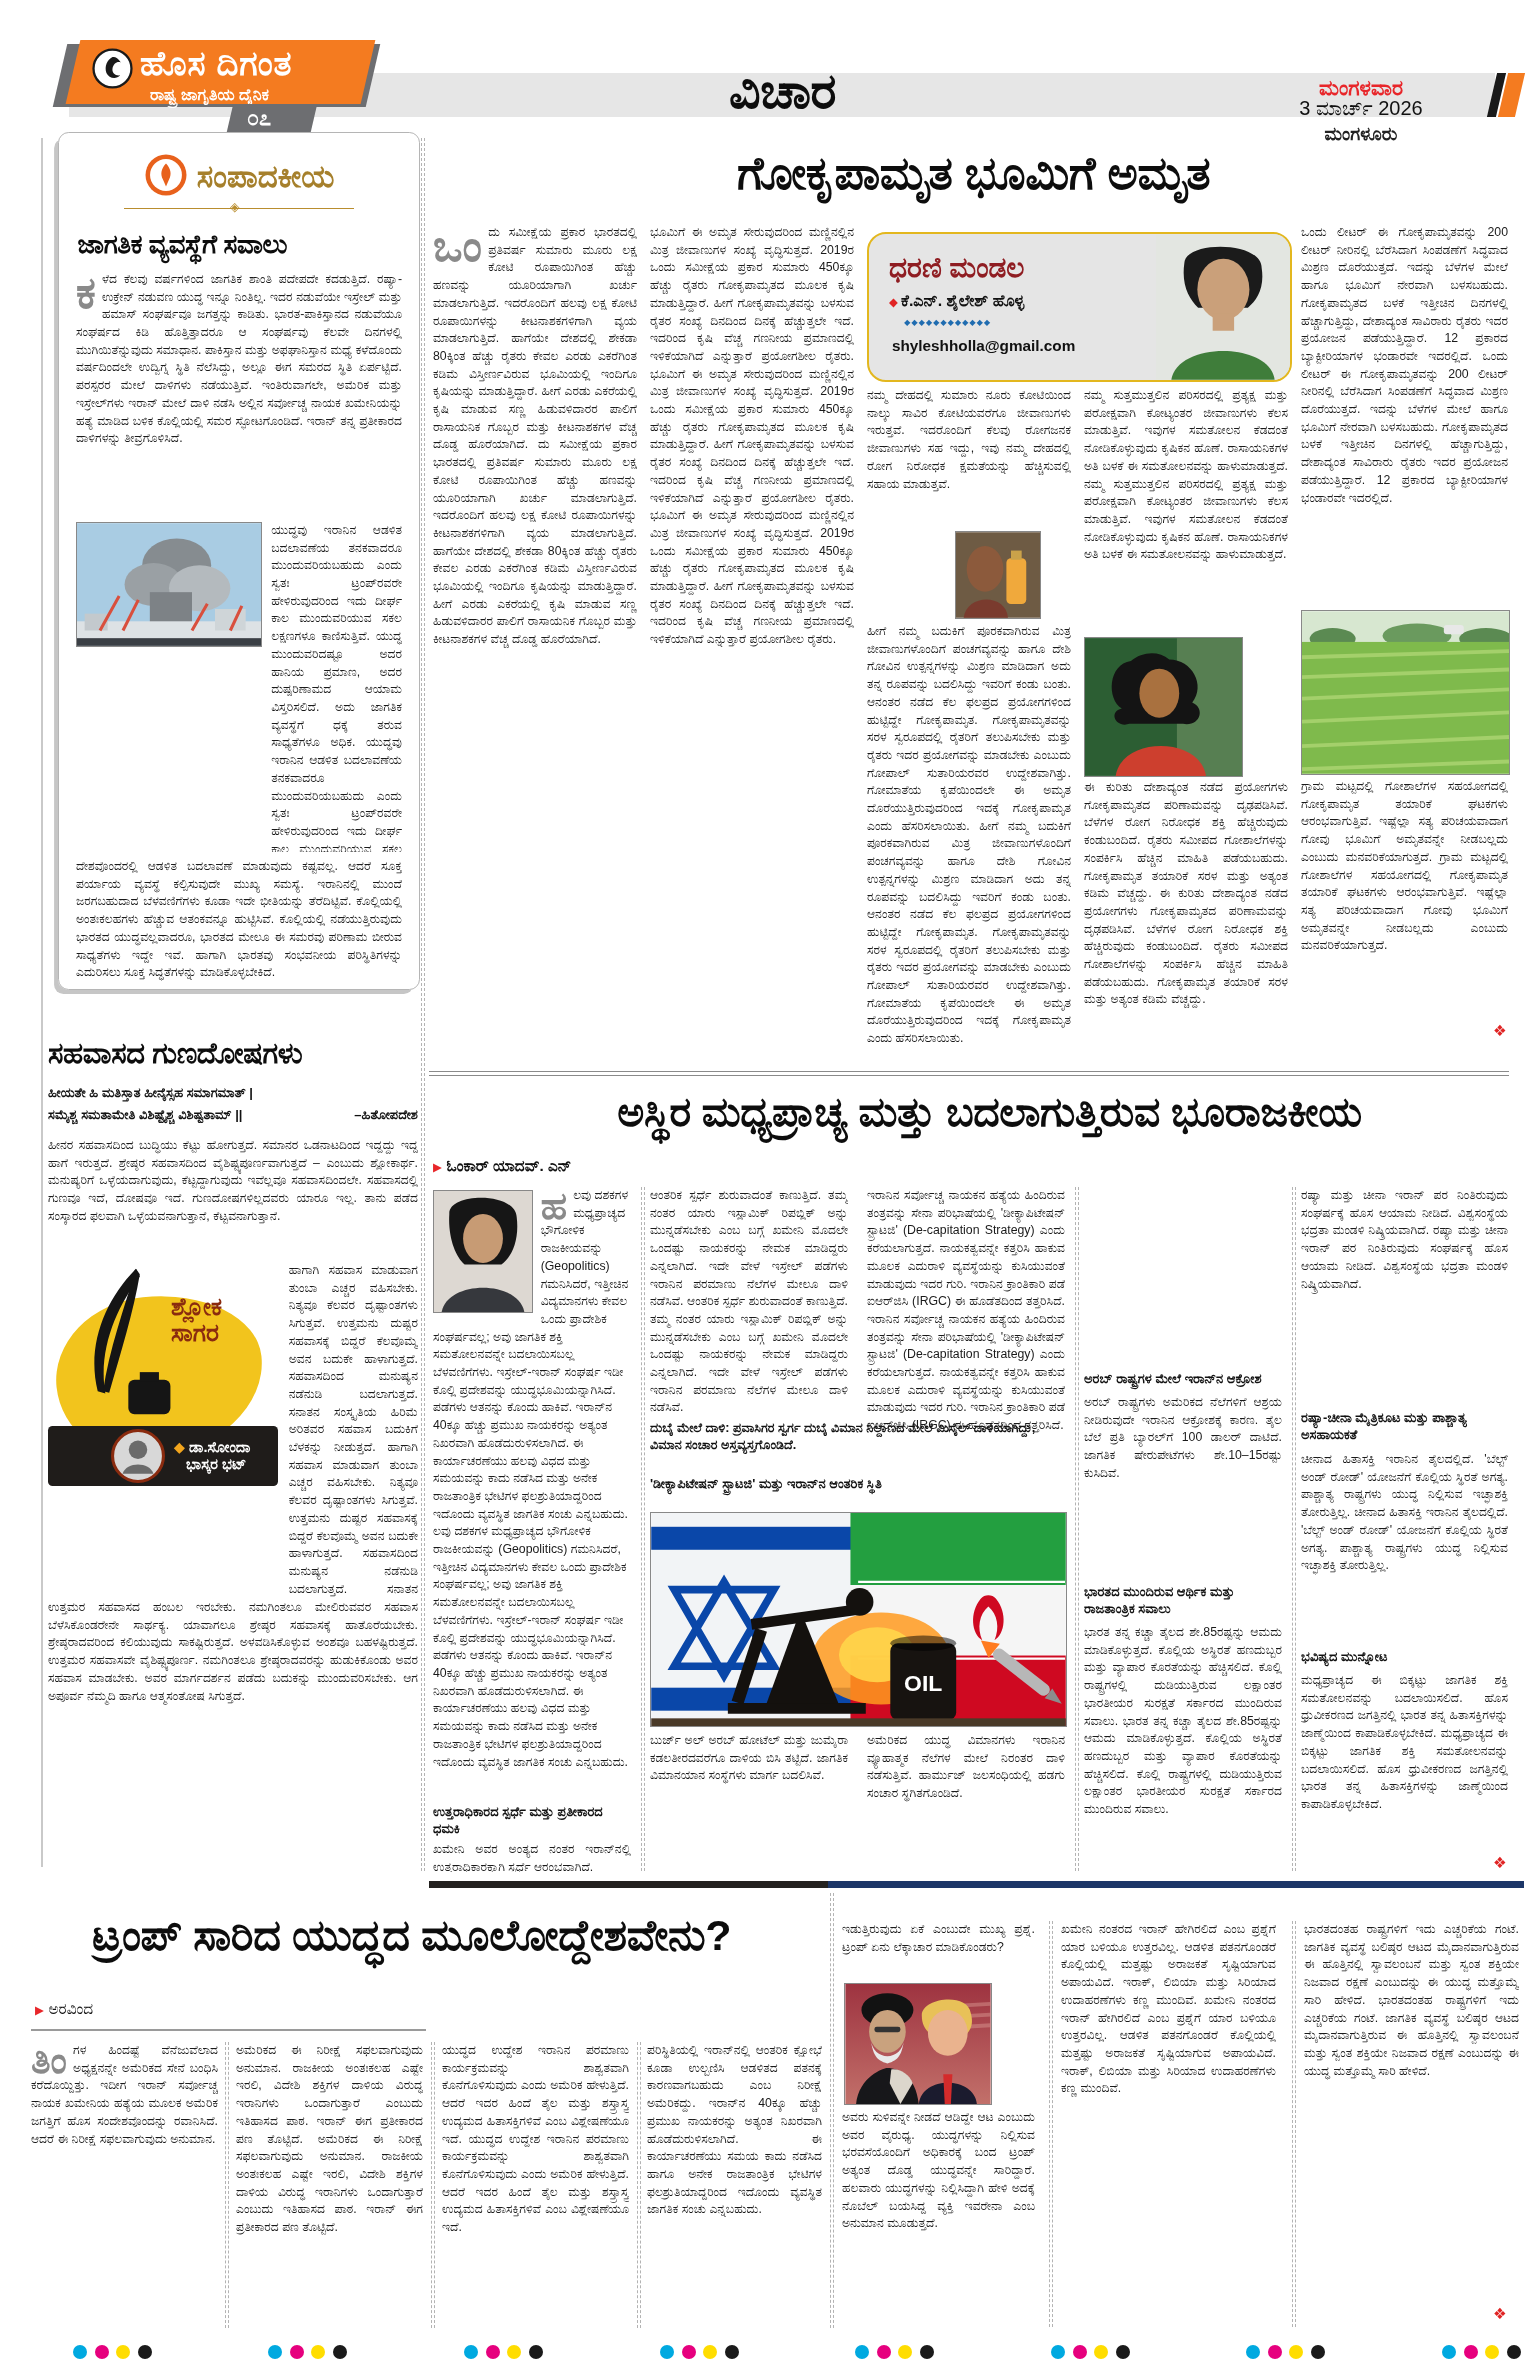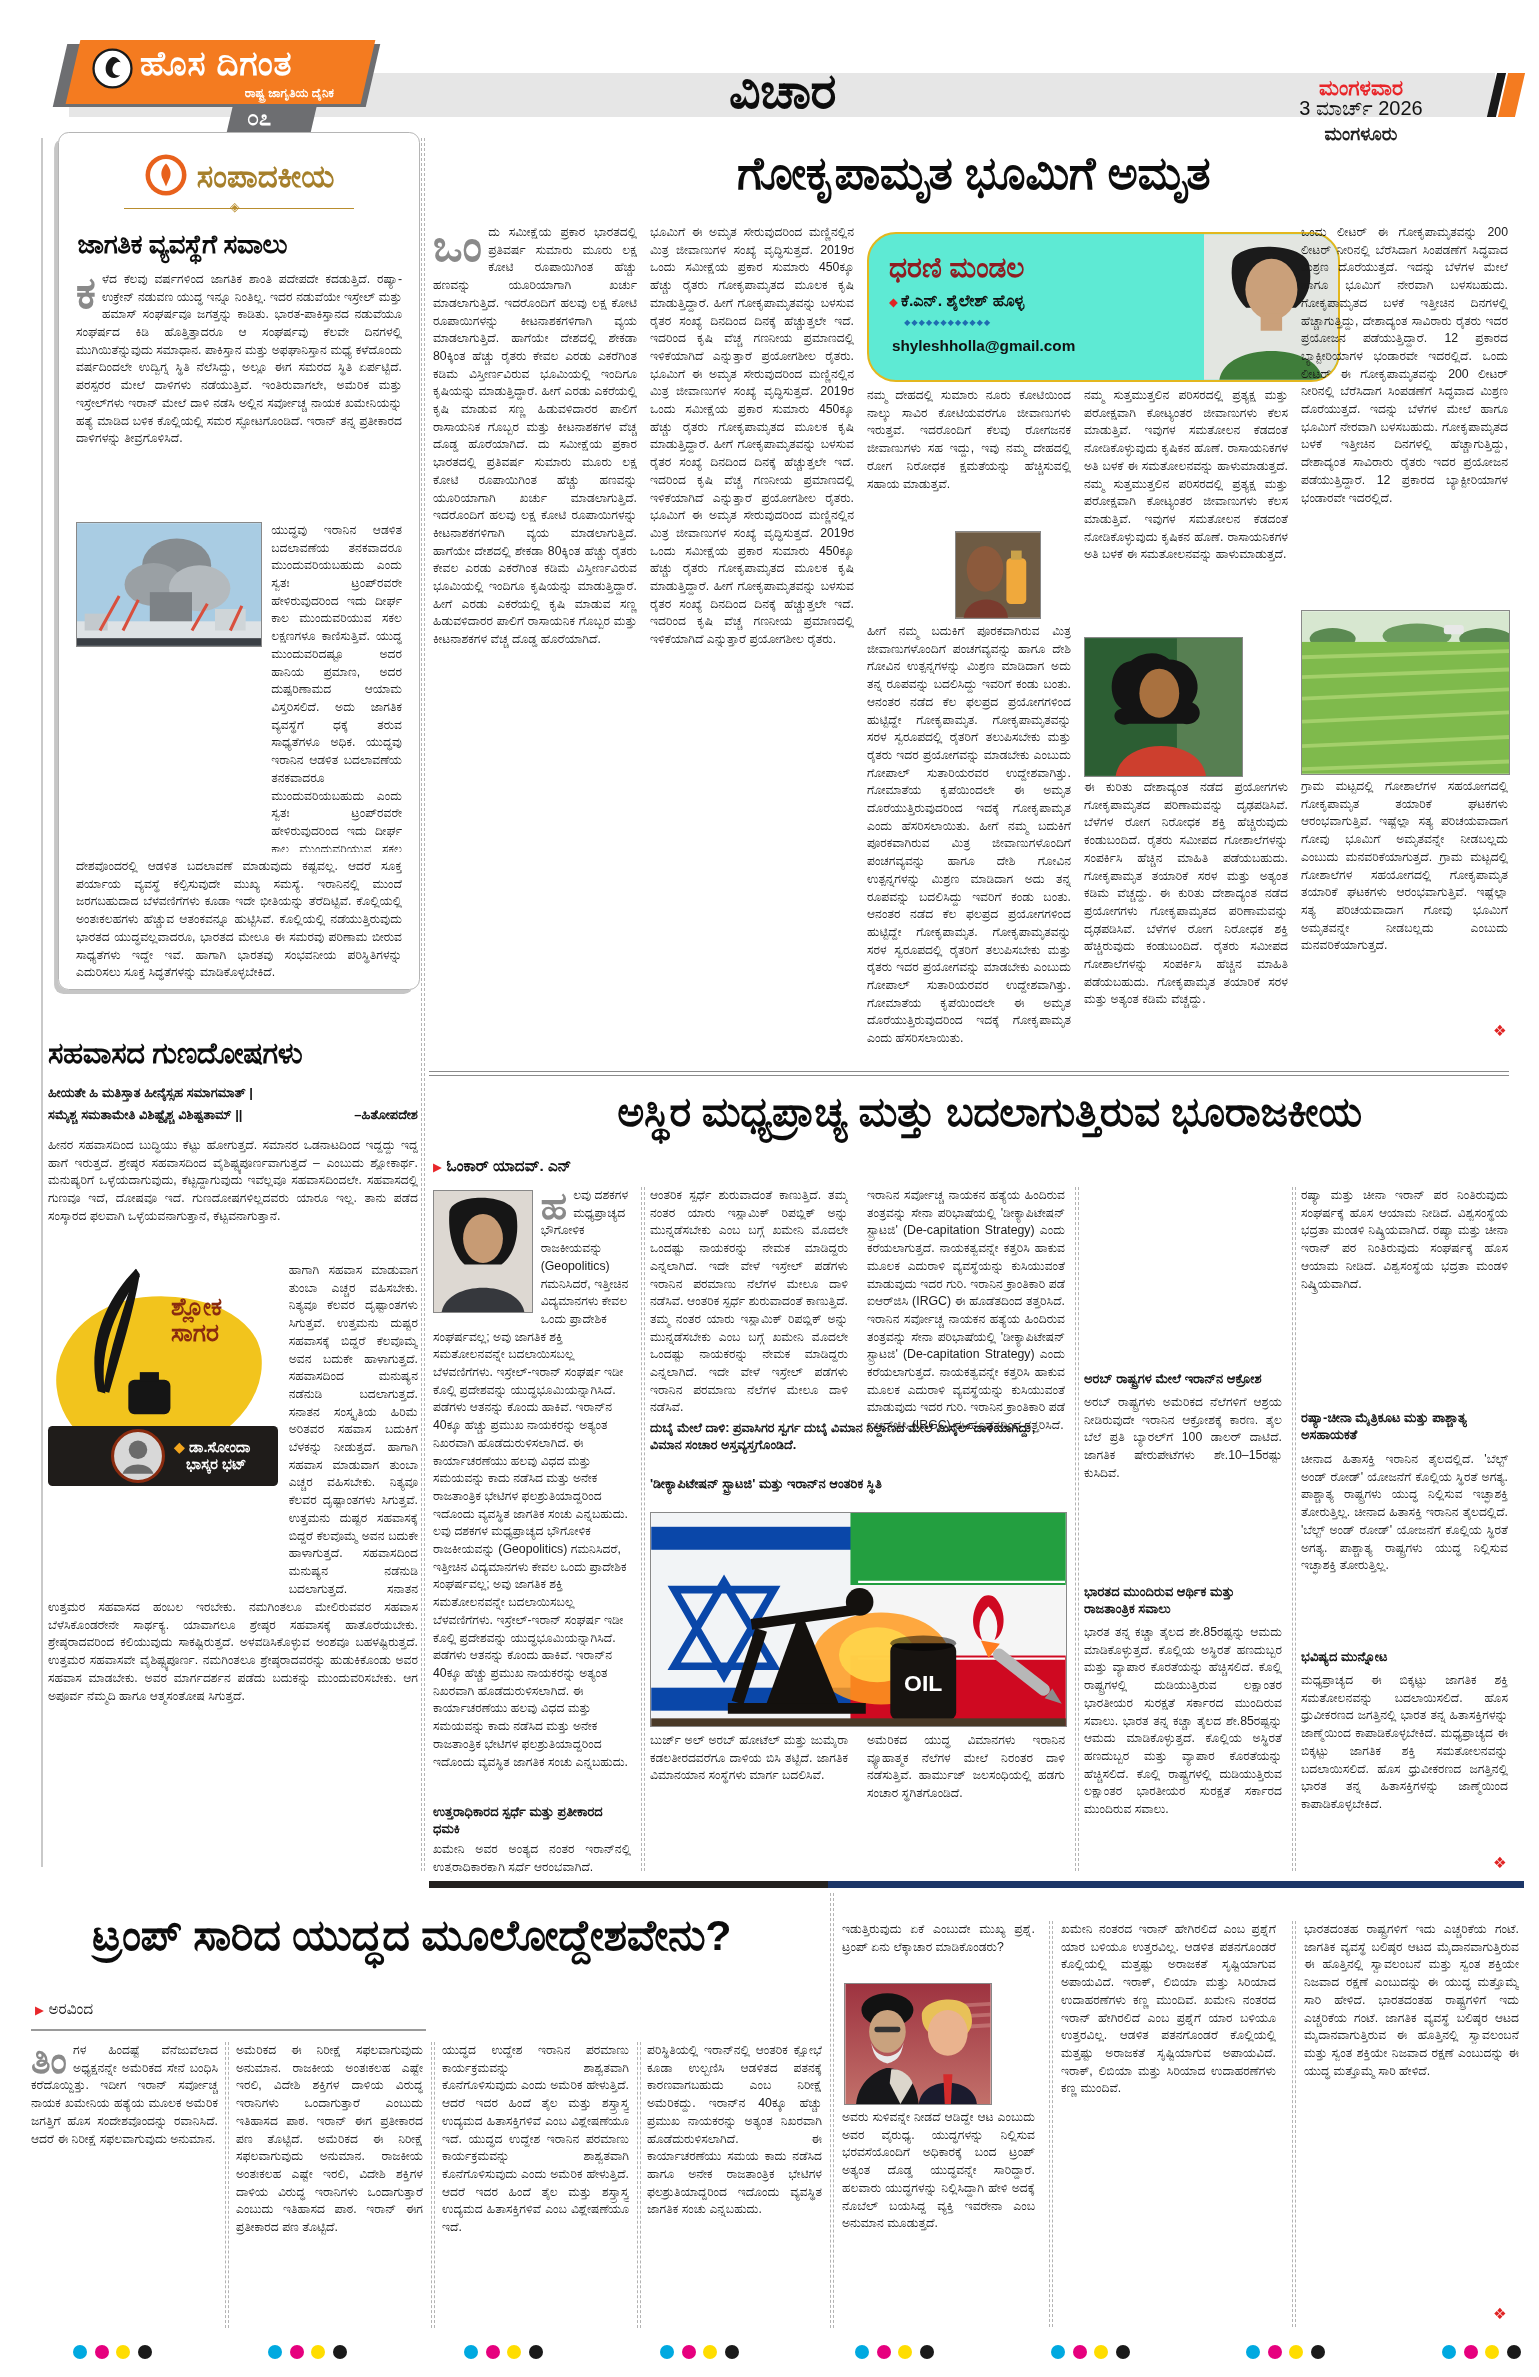--- a/index.html
+++ b/index.html
@@ -30,21 +30,21 @@
   <div class="abs band" style="left:69px;top:73px;width:1426px;height:44px;"></div>
   <div class="abs skew" style="left:60px;top:44px;width:313px;height:63px;background:#6d6e71;"></div>
   <div class="abs skew" style="left:73px;top:40px;width:295px;height:64px;background:#f47b20;"></div>
   <div class="abs" style="left:92px;top:48px;width:41px;height:41px;">
     <svg width="41" height="41" viewBox="0 0 54 54">
         <circle cx="27" cy="27" r="25" fill="#fff" stroke="#1a1a1a" stroke-width="3"></circle>
         <path d="M27 12 C20 16 16 24 19 33 C22 40 32 42 37 36 C31 37 26 33 27 27 C28 21 33 17 38 19 C34 13 30 11 27 12 Z" fill="#1a1a1a"></path>
       </svg>
   </div>
   <div class="abs" style="left:140px;top:44px;width:230px;font-size:34px;font-weight:700;color:#fff;letter-spacing:0.8px;">ಹೊಸ ದಿಗಂತ</div>
-  <div class="abs" style="left:150px;top:86px;width:184px;font-size:12px;font-weight:bold;color:#fff;text-align:right;">ರಾಷ್ಟ್ರ ಜಾಗೃತಿಯ ದೈನಿಕ</div>
+  <div class="abs" style="left:150px;top:86px;width:184px;font-size:16px;font-weight:bold;color:#fff;">ರಾಷ್ಟ್ರ ಜಾಗೃತಿಯ ದೈನಿಕ</div>
   <div class="abs skew" style="left:230px;top:104px;width:84px;height:28px;background:#6d6e71;"></div>
   <div class="abs" style="left:247px;top:106px;width:61px;font-size:21.5px;font-weight:900;color:#fff;">೦೭</div>
 
   <div class="abs headline" style="left:583px;top:63px;width:399px;text-align:center;font-size:49px;">ವಿಚಾರ</div>
 
   <div class="abs" style="left:1242px;top:76px;width:238px;text-align:center;font-size:21px;font-weight:bold;color:#e8262a;">ಮಂಗಳವಾರ</div>
   <div class="abs" style="left:1242px;top:97px;width:238px;text-align:center;font-size:20px;color:#111;">3 ಮಾರ್ಚ್ 2026</div>
   <div class="abs" style="left:1242px;top:123px;width:238px;text-align:center;font-size:18.4px;font-weight:bold;color:#222;">ಮಂಗಳೂರು</div>
   <div class="abs skew" style="left:1492px;top:73px;width:9.2px;height:44px;background:#1a1a1a;"></div>
   <div class="abs skew" style="left:1503px;top:73px;width:17px;height:44px;background:#f47b20;"></div>
@@ -118,21 +118,21 @@
           <div style="margin-left:12.3px;">ಭಾಸ್ಕರ ಭಟ್</div>
         </div>
       </div>
     </div>
     <div class="just" style="height:337px;overflow:hidden;">ಹಾಗಾಗಿ ಸಹವಾಸ ಮಾಡುವಾಗ ತುಂಬಾ ಎಚ್ಚರ ವಹಿಸಬೇಕು. ನಿತ್ಯವೂ ಕೆಲವರ ದೃಷ್ಟಾಂತಗಳು ಸಿಗುತ್ತವೆ. ಉತ್ತಮನು ದುಷ್ಟರ ಸಹವಾಸಕ್ಕೆ ಬಿದ್ದರೆ ಕೆಲವೊಮ್ಮೆ ಅವನ ಬದುಕೇ ಹಾಳಾಗುತ್ತದೆ. ಸಹವಾಸದಿಂದ ಮನುಷ್ಯನ ನಡೆನುಡಿ ಬದಲಾಗುತ್ತದೆ. ಸನಾತನ ಸಂಸ್ಕೃತಿಯ ಹಿರಿಮೆ ಅರಿತವರ ಸಹವಾಸ ಬದುಕಿಗೆ ಬೆಳಕನ್ನು ನೀಡುತ್ತದೆ. ಹಾಗಾಗಿ ಸಹವಾಸ ಮಾಡುವಾಗ ತುಂಬಾ ಎಚ್ಚರ ವಹಿಸಬೇಕು. ನಿತ್ಯವೂ ಕೆಲವರ ದೃಷ್ಟಾಂತಗಳು ಸಿಗುತ್ತವೆ. ಉತ್ತಮನು ದುಷ್ಟರ ಸಹವಾಸಕ್ಕೆ ಬಿದ್ದರೆ ಕೆಲವೊಮ್ಮೆ ಅವನ ಬದುಕೇ ಹಾಳಾಗುತ್ತದೆ. ಸಹವಾಸದಿಂದ ಮನುಷ್ಯನ ನಡೆನುಡಿ ಬದಲಾಗುತ್ತದೆ. ಸನಾತನ ಸಂಸ್ಕೃತಿಯ ಹಿರಿಮೆ ಅರಿತವರ ಸಹವಾಸ ಬದುಕಿಗೆ ಬೆಳಕನ್ನು ನೀಡುತ್ತದೆ.</div>
     <div class="just" style="height:268px;overflow:hidden;">ಉತ್ತಮರ ಸಹವಾಸದ ಹಂಬಲ ಇರಬೇಕು. ನಮಗಿಂತಲೂ ಮೇಲಿರುವವರ ಸಹವಾಸ ಬೆಳೆಸಿಕೊಂಡರೇನೇ ಸಾರ್ಥಕ್ಯ. ಯಾವಾಗಲೂ ಶ್ರೇಷ್ಠರ ಸಹವಾಸಕ್ಕೆ ಹಾತೊರೆಯಬೇಕು. ಶ್ರೇಷ್ಠರಾದವರಿಂದ ಕಲಿಯುವುದು ಸಾಕಷ್ಟಿರುತ್ತದೆ. ಅಳವಡಿಸಿಕೊಳ್ಳುವ ಅಂಶವೂ ಬಹಳಷ್ಟಿರುತ್ತದೆ. ಉತ್ತಮರ ಸಹವಾಸವೇ ವೈಶಿಷ್ಟ್ಯಪೂರ್ಣ. ನಮಗಿಂತಲೂ ಶ್ರೇಷ್ಠರಾದವರನ್ನು ಹುಡುಕಿಕೊಂಡು ಅವರ ಸಹವಾಸ ಮಾಡಬೇಕು. ಅವರ ಮಾರ್ಗದರ್ಶನ ಪಡೆದು ಬದುಕನ್ನು ಮುಂದುವರಿಸಬೇಕು. ಆಗ ಅಪೂರ್ವ ನೆಮ್ಮದಿ ಹಾಗೂ ಆತ್ಮಸಂತೋಷ ಸಿಗುತ್ತದೆ.</div>
   </div>
 
   <div class="abs headline" style="left:475px;top:146px;width:997px;text-align:center;font-size:46px;">ಗೋಕೃಪಾಮೃತ ಭೂಮಿಗೆ ಅಮೃತ</div>
 
-  <div class="abs" style="left:867px;top:232px;width:421px;height:146px;background:#5eead4;border-radius:29px;border:2.3px solid #e3b71e;overflow:hidden;padding-left:48px;">
+  <div class="abs" style="left:867px;top:232px;width:421px;height:146px;background:#e5e5e5;border-radius:19px;border:2.3px solid #e3b71e;overflow:hidden;">
     <div style="position:absolute;left:20px;top:18.4px;font-size:28px;font-weight:900;color:#8f1d22;">ಧರಣಿ ಮಂಡಲ</div>
     <div style="position:absolute;left:20px;top:58px;font-size:16px;font-weight:bold;color:#111;"><span style="color:#e02424;font-size:11.5px;">◆ </span><span>ಕೆ.ಎನ್. ಶೈಲೇಶ್ ಹೊಳ್ಳ</span></div>
     <div style="position:absolute;left:35px;top:83px;font-size:8.4px;letter-spacing:0.8px;color:#1f6cb0;">◆◆◆◆◆◆◆◆◆◆◆◆</div>
     <div style="position:absolute;left:23px;top:103px;font-size:15.3px;font-weight:bold;color:#111;">shyleshholla@gmail.com</div>
     <svg width="134" height="146" viewBox="0 0 175 190" style="position:absolute;right:0;top:0;">
       <rect width="175" height="190" fill="#e3e6e1"></rect>
       <path d="M37 38 C37 8 138 8 138 44 C142 70 132 86 120 96 L55 96 C43 84 33 66 37 38 Z" fill="#1b1b1b"></path>
       <ellipse cx="88" cy="72" rx="34" ry="40" fill="#caa07a"></ellipse>
       <path d="M20 190 C28 140 148 140 155 190 Z" fill="#3f7d3a"></path>
       <rect x="74" y="104" width="28" height="22" fill="#caa07a"></rect>

